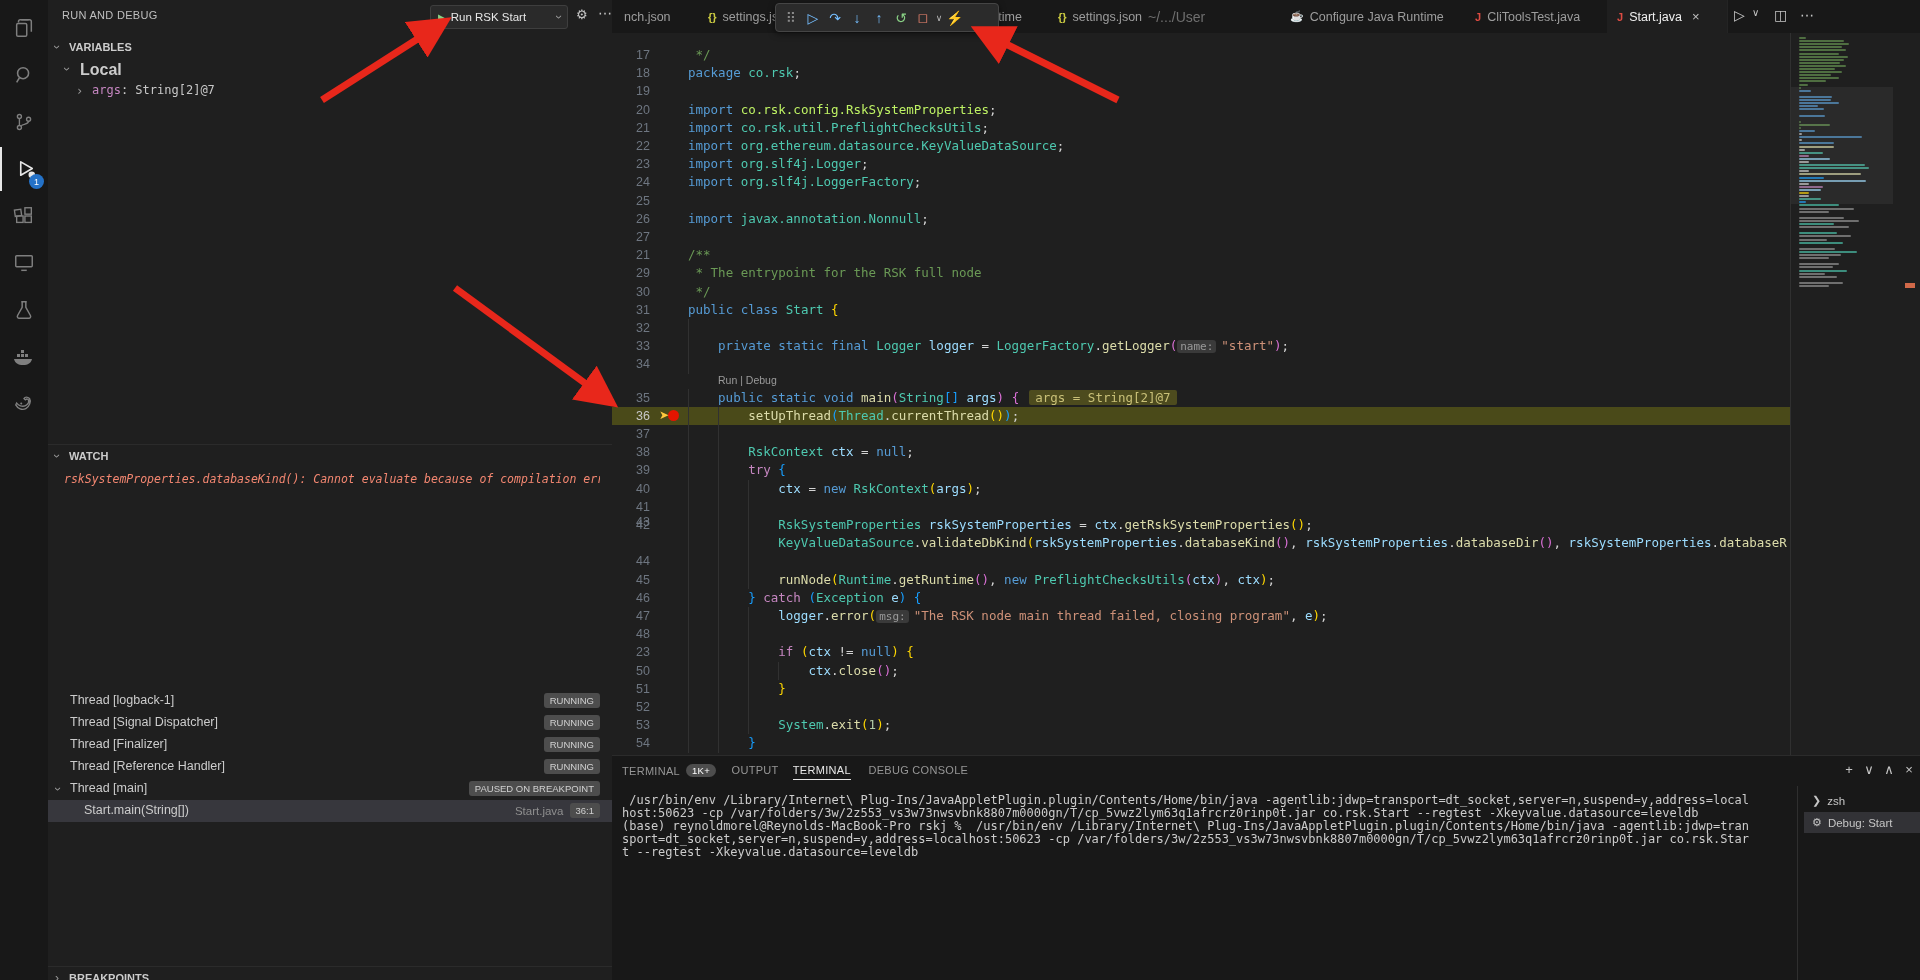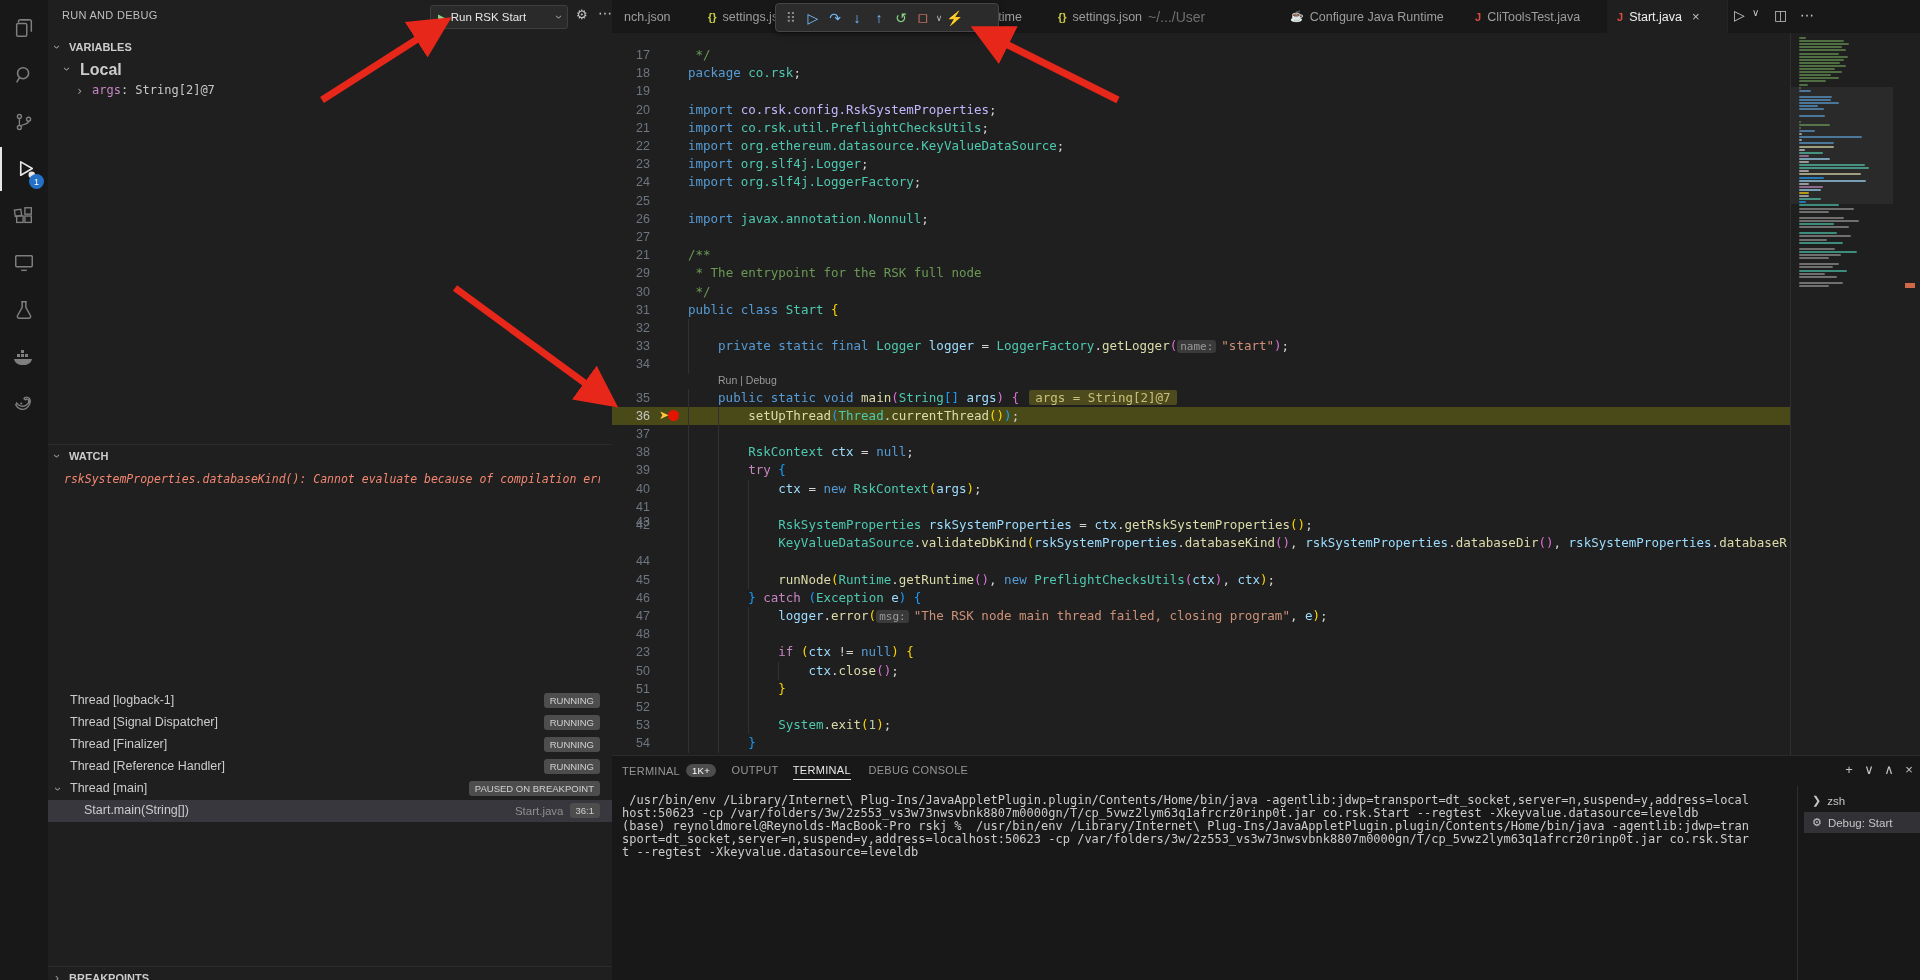--- a/index.html
+++ b/index.html
@@ -319,21 +319,21 @@
       <div class="lnum" style="top: 628.6px; left: 14px; width: 24px;">50</div>
       <div class="lnum" style="top: 646.8px; left: 14px; width: 24px;">51</div>
       <div class="lnum" style="top: 665px; left: 14px; width: 24px;">52</div>
       <div class="lnum" style="top: 683.2px; left: 14px; width: 24px;">53</div>
       <div class="lnum" style="top: 701.4px; left: 14px; width: 24px;">54</div>
     </div>
   <div id="code" style="position: absolute; left: 0px; top: 0px; width: 1178px; height: 722px; overflow: hidden;">
       <div class="codeline mono" style="top: 13px;"><span style="color: rgb(106, 153, 85);"> */</span></div>
       <div class="codeline mono" style="top: 31.2px;"><span style="color: rgb(86, 156, 214);">package</span><span style="color: rgb(212, 212, 212);"> </span><span style="color: rgb(78, 201, 176);">co.rsk</span><span style="color: rgb(212, 212, 212);">;</span></div>
       <div class="codeline mono" style="top: 49.4px;"></div>
-      <div class="codeline mono" style="top: 67.6px;"><span style="color: rgb(86, 156, 214);">import</span><span style="color: rgb(212, 212, 212);"> </span><span style="color: #c4b5fd;">co.rsk.config.RskSystemProperties</span><span style="color: rgb(212, 212, 212);">;</span></div>
+      <div class="codeline mono" style="top: 67.6px;"><span style="color: rgb(86, 156, 214);">import</span><span style="color: rgb(212, 212, 212);"> </span><span style="color: #bef264;">co.rsk.config.RskSystemProperties</span><span style="color: rgb(212, 212, 212);">;</span></div>
       <div class="codeline mono" style="top: 85.8px;"><span style="color: rgb(86, 156, 214);">import</span><span style="color: rgb(212, 212, 212);"> </span><span style="color: rgb(78, 201, 176);">co.rsk.util.PreflightChecksUtils</span><span style="color: rgb(212, 212, 212);">;</span></div>
       <div class="codeline mono" style="top: 104px;"><span style="color: rgb(86, 156, 214);">import</span><span style="color: rgb(212, 212, 212);"> </span><span style="color: rgb(78, 201, 176);">org.ethereum.datasource.KeyValueDataSource</span><span style="color: rgb(212, 212, 212);">;</span></div>
       <div class="codeline mono" style="top: 122.2px;"><span style="color: rgb(86, 156, 214);">import</span><span style="color: rgb(212, 212, 212);"> </span><span style="color: rgb(78, 201, 176);">org.slf4j.Logger</span><span style="color: rgb(212, 212, 212);">;</span></div>
       <div class="codeline mono" style="top: 140.4px;"><span style="color: rgb(86, 156, 214);">import</span><span style="color: rgb(212, 212, 212);"> </span><span style="color: rgb(78, 201, 176);">org.slf4j.LoggerFactory</span><span style="color: rgb(212, 212, 212);">;</span></div>
       <div class="codeline mono" style="top: 158.6px;"></div>
       <div class="codeline mono" style="top: 176.8px;"><span style="color: rgb(86, 156, 214);">import</span><span style="color: rgb(212, 212, 212);"> </span><span style="color: rgb(78, 201, 176);">javax.annotation.Nonnull</span><span style="color: rgb(212, 212, 212);">;</span></div>
       <div class="codeline mono" style="top: 195px;"></div>
       <div class="codeline mono" style="top: 213.2px;"><span style="color: rgb(106, 153, 85);">/**</span></div>
       <div class="codeline mono" style="top: 231.4px;"><span style="color: rgb(106, 153, 85);"> * The entrypoint for the RSK full node</span></div>
       <div class="codeline mono" style="top: 249.6px;"><span style="color: rgb(106, 153, 85);"> */</span></div>

